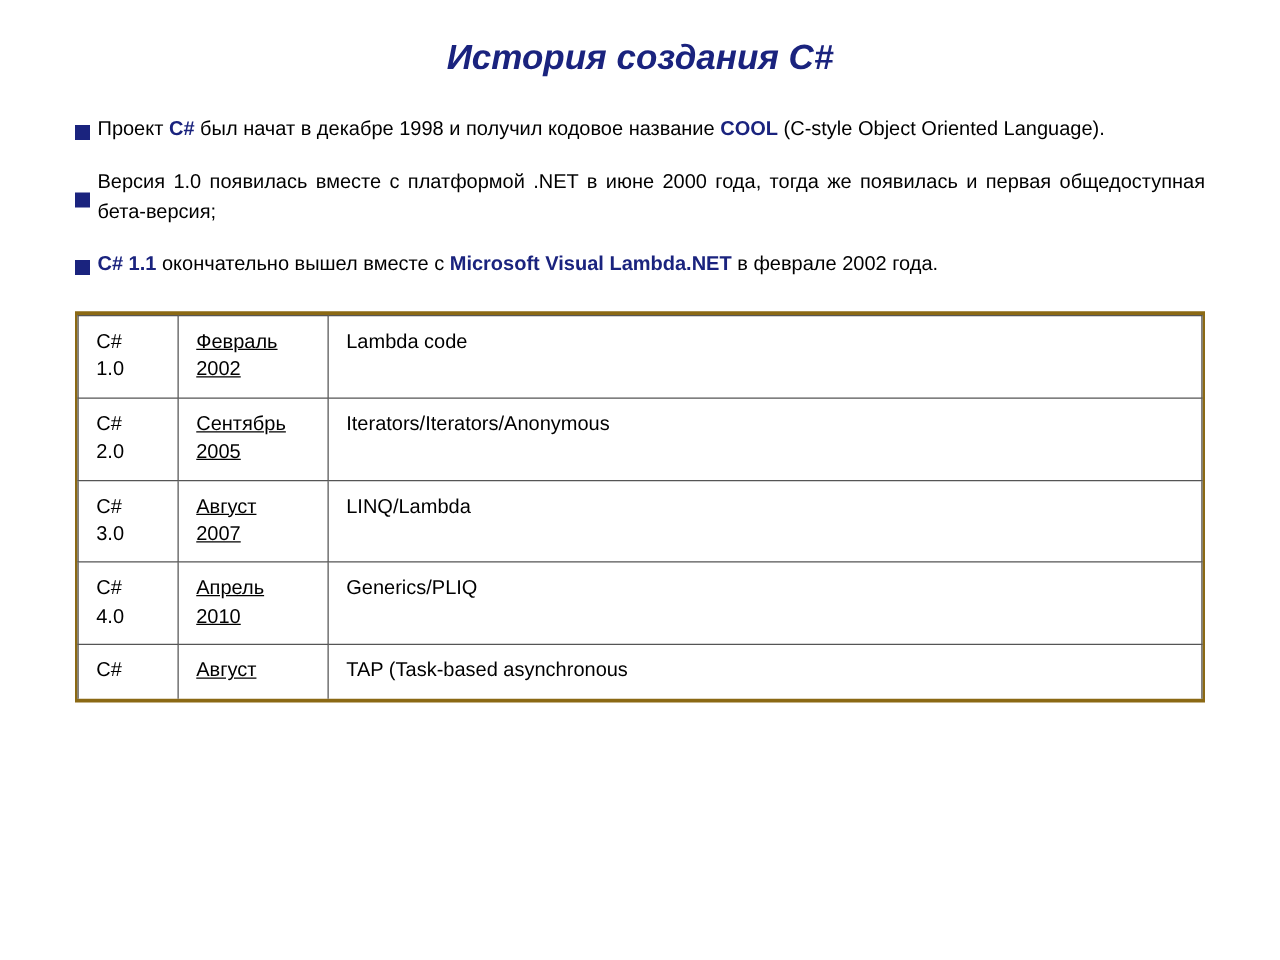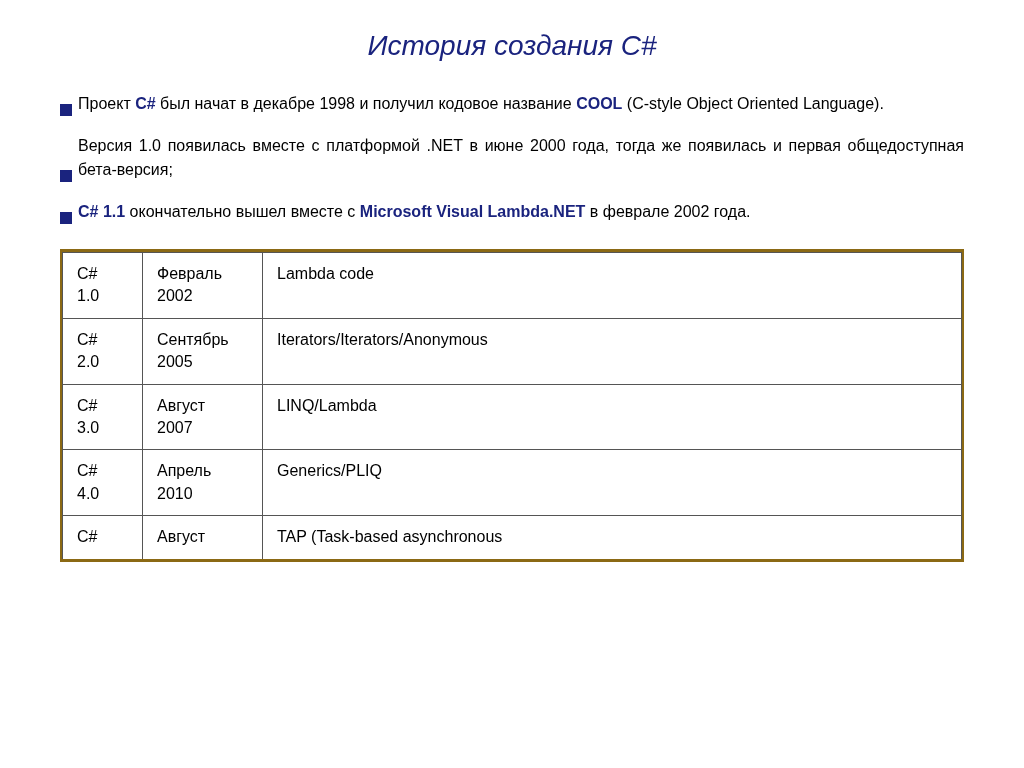--- a/index.html
+++ b/index.html
@@ -14,21 +14,21 @@
       font-size: 16px;
       color: #000000;
       width: 1024px;
       min-height: 768px;
       padding: 20px 60px;
     }
 
     .page-title {
       text-align: center;
       font-size: 28px;
-      font-weight: normal;
+      font-weight: bold;
       color: #1a237e;
       margin-bottom: 30px;
       margin-top: 10px;
       font-style: italic;
     }
 
     .content-section {
       margin-bottom: 18px;
       text-align: justify;
       line-height: 1.5;
@@ -40,21 +40,21 @@
       height: 12px;
       background-color: #1a237e;
       margin-right: 6px;
       vertical-align: middle;
       flex-shrink: 0;
       margin-top: 3px;
     }
 
     .bullet-row {
       display: flex;
-      align-items: flex-end;
+      align-items: center;
     }
 
     .bullet-text {
       flex: 1;
     }
 
     .bold-blue {
       font-weight: bold;
       color: #1a237e;
     }
@@ -81,20 +81,21 @@
       border-bottom: none;
     }
 
     .col-version {
       width: 80px;
       white-space: nowrap;
     }
 
     .col-date {
       width: 120px;
+      text-decoration: underline;
     }
 
     .col-feature {
       width: auto;
     }
 
     .top-border {
       border-top: 3px solid #8b6914;
     }
 

